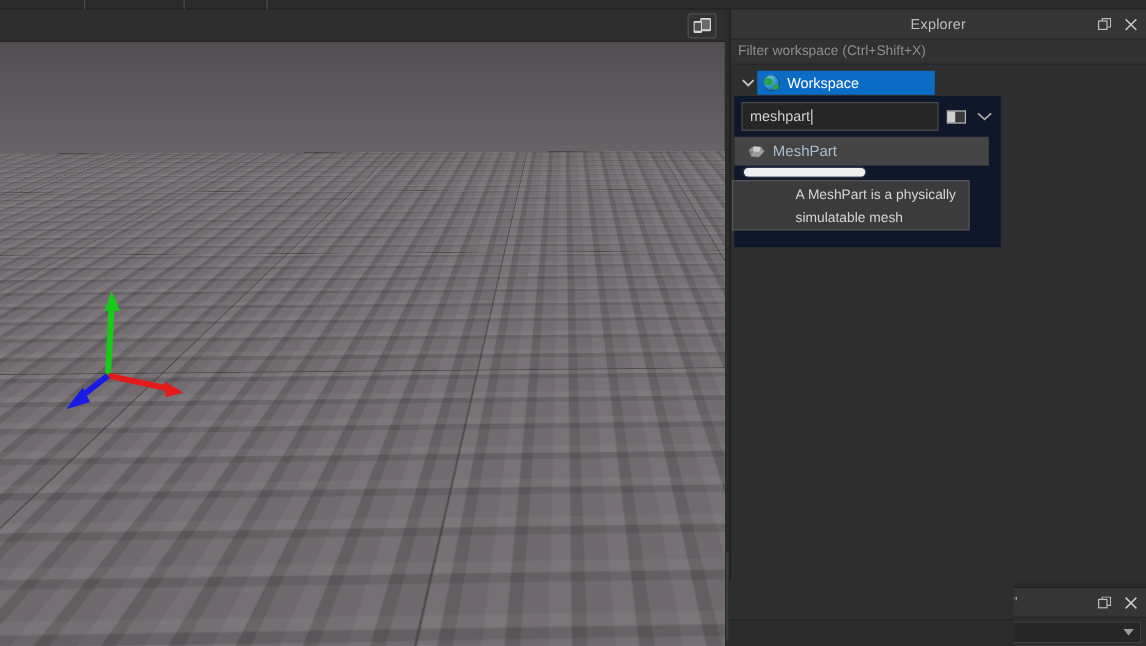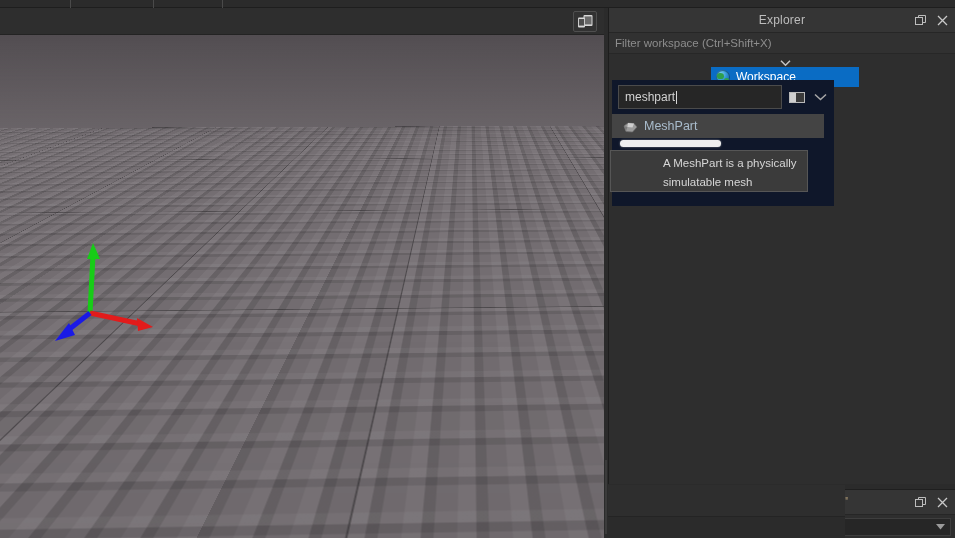--- a/index.html
+++ b/index.html
@@ -89,21 +89,21 @@
   .panel-btns .pb { width: 13px; height: 13px; display: flex; align-items: center; justify-content: center; cursor: pointer; }
 
   .filter-bar {
     height: 21px; background: #313131; border-bottom: 1px solid #272727;
     display: flex; align-items: center; padding: 0 6px;
   }
   .filter-bar .ph { font-size: 11.5px; color: #8d8d8d; text-align: center; }
 
   .tree { padding-top: 5px; }
   .tree-row {
-    display: flex; align-items: center; height: 20px; padding-left: 6px; flex-direction: column;
+    display: flex; align-items: center; height: 20px; padding-left: 6px;
   }
   .twisty { width: 16px; display: flex; align-items: center; justify-content: center; cursor: pointer; }
   .tree-sel {
     display: flex; align-items: center; gap: 6px;
     background: #0a6cc4; height: 20px; padding: 0 10px 0 5px; flex: 0 0 auto;
     min-width: 148px;
   }
   .tree-sel .name { font-size: 12px; color: #ffffff; }
   .globe {
     width: 14px; height: 14px; border-radius: 50%;

